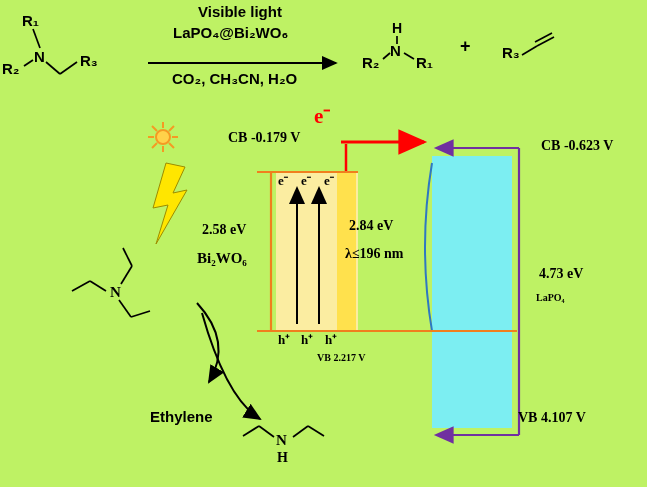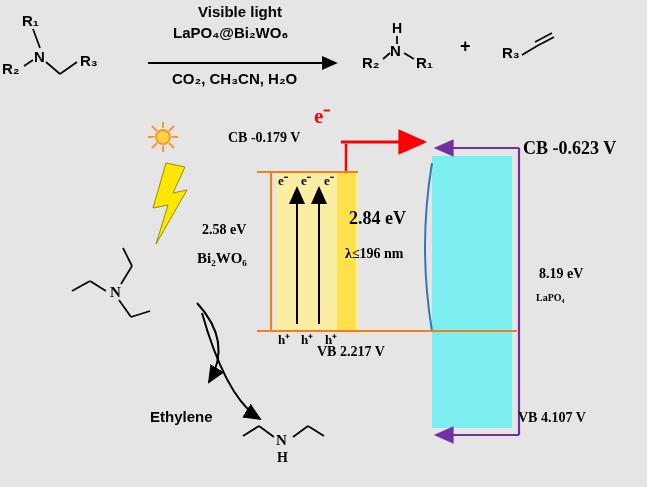--- a/index.html
+++ b/index.html
@@ -1,16 +1,16 @@
 <!DOCTYPE html>
 <html><head>
 <meta charset="utf-8">
 <style>
   html,body{margin:0;padding:0;background:#fff;}
-  #fig{position:relative;width:647px;height:487px;background:#e5e5e5;overflow:hidden;
+  #fig{position:relative;width:647px;height:487px;background:#bef264;overflow:hidden;
        font-family:"Liberation Serif",serif;}
   #art{position:absolute;left:0;top:0;z-index:1;}
   .lbl{position:absolute;z-index:2;font-weight:bold;color:#000;white-space:nowrap;
        font-family:"Liberation Serif",serif;line-height:1.15;}
   .sans{font-family:"Liberation Sans",sans-serif;}
   .red{color:#ff0000;}
 </style>
 </head>
 <body>
 
@@ -136,28 +136,28 @@
   <span class="lbl" style="left:301px;top:174px;font-size:13px">e⁻</span>
   <span class="lbl" style="left:324px;top:174px;font-size:13px">e⁻</span>
 
   <span class="lbl" style="left:278px;top:333px;font-size:13px">h⁺</span>
   <span class="lbl" style="left:301px;top:333px;font-size:13px">h⁺</span>
   <span class="lbl" style="left:325px;top:333px;font-size:13px">h⁺</span>
 
   <span class="lbl" style="left:202px;top:222px;font-size:14px">2.58  eV</span>
   <span class="lbl" style="left:197px;top:250px;font-size:15px">Bi₂WO₆</span>
 
-  <span class="lbl" style="left:349px;top:208px;font-size:18px">2.84  eV</span>
+  <span class="lbl" style="left:349px;top:218px;font-size:14px">2.84  eV</span>
   <span class="lbl" style="left:345px;top:246px;font-size:14px">λ≤196 nm</span>
 
-  <span class="lbl" style="left:523px;top:138px;font-size:18px">CB -0.623 V</span>
-  <span class="lbl" style="left:539px;top:266px;font-size:14px">8.19 eV</span>
+  <span class="lbl" style="left:541px;top:138px;font-size:14px">CB -0.623 V</span>
+  <span class="lbl" style="left:539px;top:266px;font-size:14px">4.73 eV</span>
   <span class="lbl" style="left:536px;top:292px;font-size:10px">LaPO₄</span>
   <span class="lbl" style="left:518px;top:410px;font-size:14px">VB 4.107 V</span>
 
-  <span class="lbl" style="left:317px;top:344px;font-size:14px">VB 2.217 V</span>
+  <span class="lbl" style="left:317px;top:352px;font-size:10px">VB 2.217 V</span>
 
   <span class="lbl" style="left:110px;top:284px;font-size:15px">N</span>
   <span class="lbl sans" style="left:150px;top:408px;font-size:15px">Ethylene</span>
   <span class="lbl" style="left:276px;top:432px;font-size:15px">N</span>
   <span class="lbl" style="left:277px;top:450px;font-size:14px">H</span>
 
 </div>
 
 </body></html>

